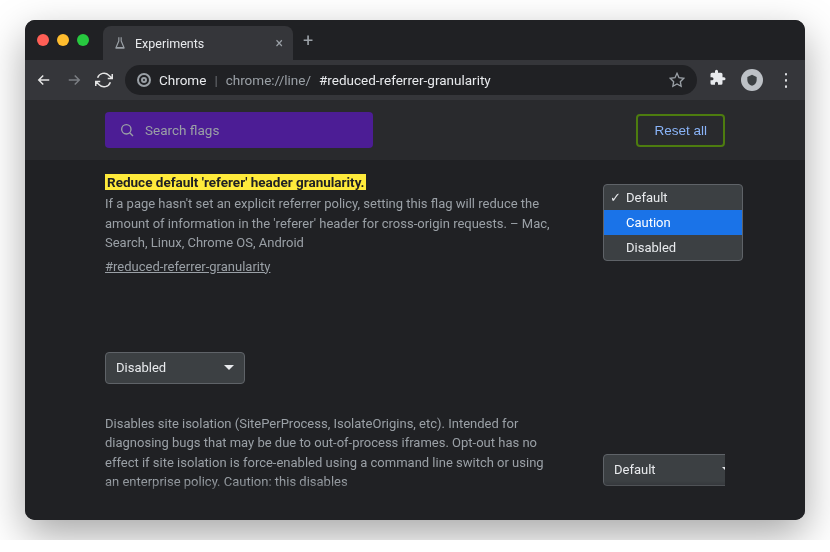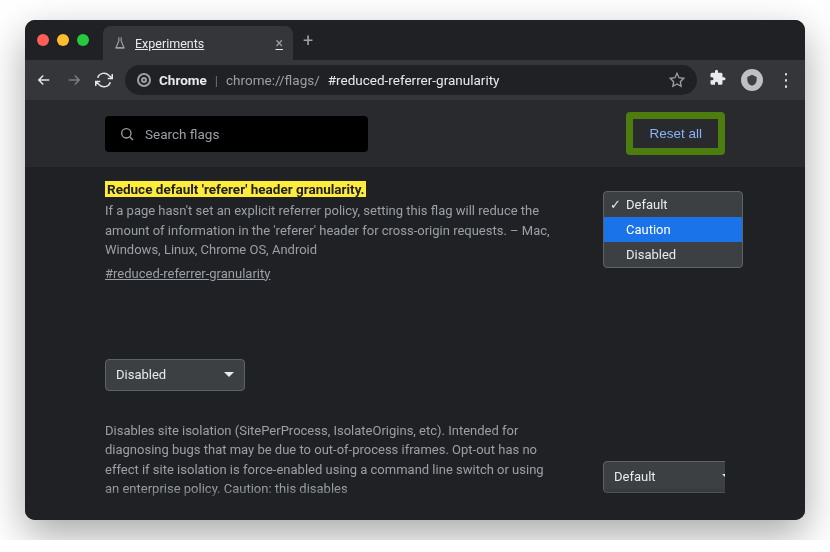--- a/index.html
+++ b/index.html
@@ -39,21 +39,20 @@
       height: 34px;
       min-width: 190px;
       border-radius: 8px 8px 0 0;
       display: flex;
       align-items: center;
       padding: 0 10px;
       color: #e8eaed;
       font-size: 12.5px;
       margin-top: 6px;
       gap: 8px;
-      text-decoration: underline;
     }
     .tab .favicon { width: 14px; height: 14px; display: inline-flex; align-items: center; justify-content: center; color: #9aa0a6; }
     .tab .favicon svg { width: 14px; height: 14px; }
     .tab .close { margin-left: auto; color: #9aa0a6; font-size: 14px; line-height: 1; cursor: pointer; }
     .newtab { color:#9aa0a6; font-size: 18px; margin-left: 10px; cursor:pointer; }
     .toolbar {
       background: #35363a;
       height: 40px;
       display: flex;
       align-items: center;
@@ -70,48 +69,48 @@
       border-radius: 15px;
       display: flex;
       align-items: center;
       padding: 0 12px;
       gap: 8px;
       color: #9aa0a6;
       font-size: 13.5px;
     }
     .omnibox .chrome-icon { width:14px;height:14px;border-radius:50%; border:2px solid #9aa0a6; position:relative; }
     .omnibox .chrome-icon::after{content:"";position:absolute;inset:2px;border-radius:50%;border:2px solid #9aa0a6;}
-    .omnibox .chrome-label { color: #e8eaed; font-weight: 700; }
+    .omnibox .chrome-label { color: #e8eaed; font-weight: 400; }
     .omnibox .sep { color: #6b6e73; }
     .omnibox .path-dim { color: #9aa0a6; }
     .omnibox .path-bright { color: #e8eaed; }
     .omnibox .star { margin-left: auto; color:#9aa0a6; display:inline-flex; }
     .omnibox .star svg{ width:16px;height:16px; }
     .tool-icons { display:flex; gap:14px; align-items:center; color:#e8eaed; }
     .tool-icons .ext svg{width:18px;height:18px;}
     .tool-icons .avatar { width:22px;height:22px;border-radius:50%;background:#bdc1c6;display:flex;align-items:center;justify-content:center; }
     .tool-icons .avatar svg{width:14px;height:14px;color:#3c4043;}
     .tool-icons .menu { font-size:18px; line-height:1; cursor:pointer; }
     .content {
       flex: 1;
       background: #202124;
       overflow: hidden;
       position: relative;
     }
     .top-row {
       display:flex; align-items:center; padding: 12px 80px; gap:12px; background:#292a2d;
     }
     .search {
-      flex:1; background:#000000; height:36px; border-radius:4px; display:flex;align-items:center; padding:0 14px; gap:10px; color:#9aa0a6; font-size:13.5px;
+      flex:1; background:#4c1d95; height:36px; border-radius:4px; display:flex;align-items:center; padding:0 14px; gap:10px; color:#9aa0a6; font-size:13.5px;
       max-width: 360px;
     }
     .search svg{width:16px;height:16px;}
     .spacer{flex:1;}
     .reset-btn {
-      border:7px solid #4d7c0f; color:#8ab4f8; background:transparent; padding:7px 16px; border-radius:4px; font-size:13.5px; cursor:pointer;
+      border:2px solid #4d7c0f; color:#8ab4f8; background:transparent; padding:7px 16px; border-radius:4px; font-size:13.5px; cursor:pointer;
     }
     .flags { padding: 14px 80px 0 80px; color:#e8eaed; font-size:13px; }
     .flag { margin-bottom: 30px; display:flex; gap: 44px; position:relative; }
     .flag-main { flex: 1; }
     .flag-title { font-weight:700; font-size:13.5px; margin-bottom:4px; display:inline-block; }
     .flag-title.hl { background:#ffeb3b; color:#202124; padding:0 2px; }
     .flag-desc { color:#9aa0a6; line-height:1.5; margin-bottom:6px; }
     .flag-anchor { color:#9aa0a6; text-decoration:underline; }
     .flag-right { width:122px; padding-top:10px; position:relative; }
     .select {
@@ -162,21 +161,21 @@
     </span>
     <span class="navbtn">
       <svg viewBox="0 0 24 24" fill="none" stroke="currentColor" stroke-width="2">
           <path d="M23 4v6h-6M1 20v-6h6M3.5 9a9 9 0 0 1 14.9-3.4L23 10M1 14l4.6 4.4A9 9 0 0 0 20.5 15"></path>
         </svg>
     </span>
     <div class="omnibox">
       <span class="chrome-icon"></span>
       <span class="chrome-label">Chrome</span>
       <span class="sep">|</span>
-      <span class="path-dim">chrome://flags/</span>
+      <span class="path-dim">chrome://line/</span>
         <span class="path-bright">#reduced-referrer-granularity</span>
       <span class="star">
         <svg viewBox="0 0 24 24" fill="none" stroke="currentColor" stroke-width="2">
             <path d="M12 2l3 6.5 7 1-5 5 1.2 7L12 18l-6.2 3.5L7 14.5 2 9.5l7-1L12 2z"></path>
           </svg>
       </span>
     </div>
     <div class="tool-icons">
       <span class="ext">
         <svg viewBox="0 0 24 24" fill="currentColor">
@@ -203,21 +202,21 @@
       </div>
       <div class="spacer"></div>
       <button class="reset-btn">Reset all</button>
     </div>
 
     <div class="flags">
 
       <div class="flag">
         <div class="flag-main">
           <span class="flag-title hl">Reduce default 'referer' header granularity.</span>
-          <div class="flag-desc">If a page hasn't set an explicit referrer policy, setting this flag will reduce the amount of information in the 'referer' header for cross-origin requests. – Mac, Windows, Linux, Chrome OS, Android</div>
+          <div class="flag-desc">If a page hasn't set an explicit referrer policy, setting this flag will reduce the amount of information in the 'referer' header for cross-origin requests. – Mac, Search, Linux, Chrome OS, Android</div>
           <a class="flag-anchor">#reduced-referrer-granularity</a>
         </div>
         <div class="flag-right">
           <div class="dropdown">
             <div class="opt checked">Default</div>
             <div class="opt hover">Caution</div>
             <div class="opt">Disabled</div>
           </div>
         </div>
       </div>

